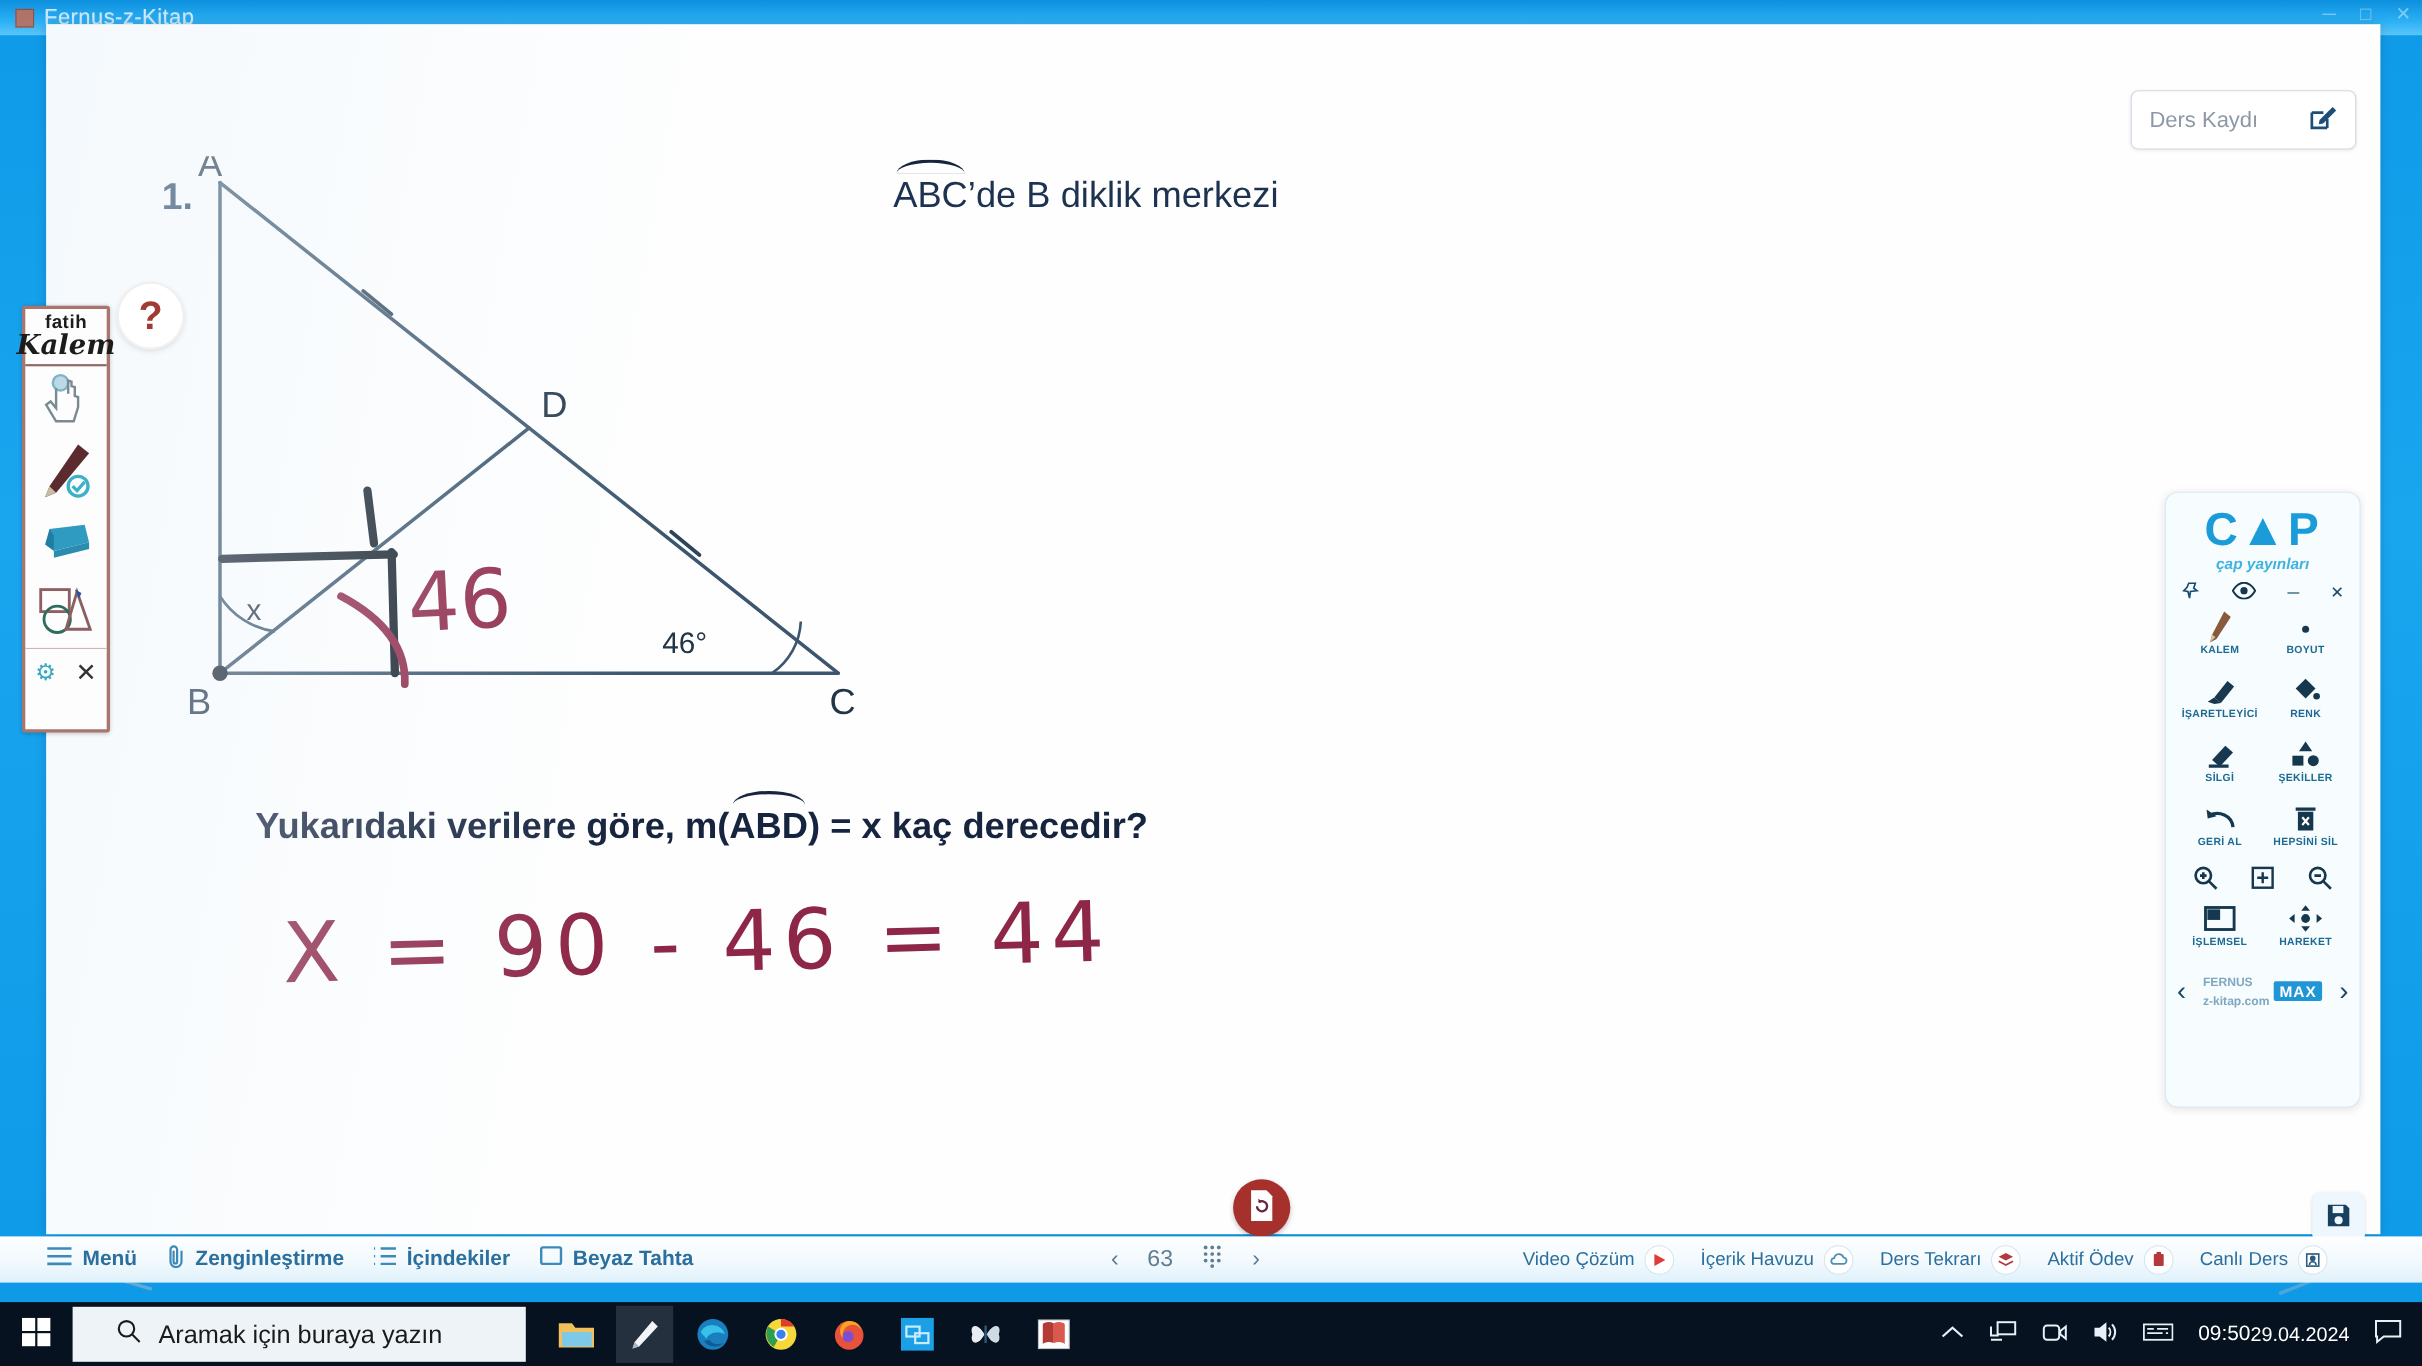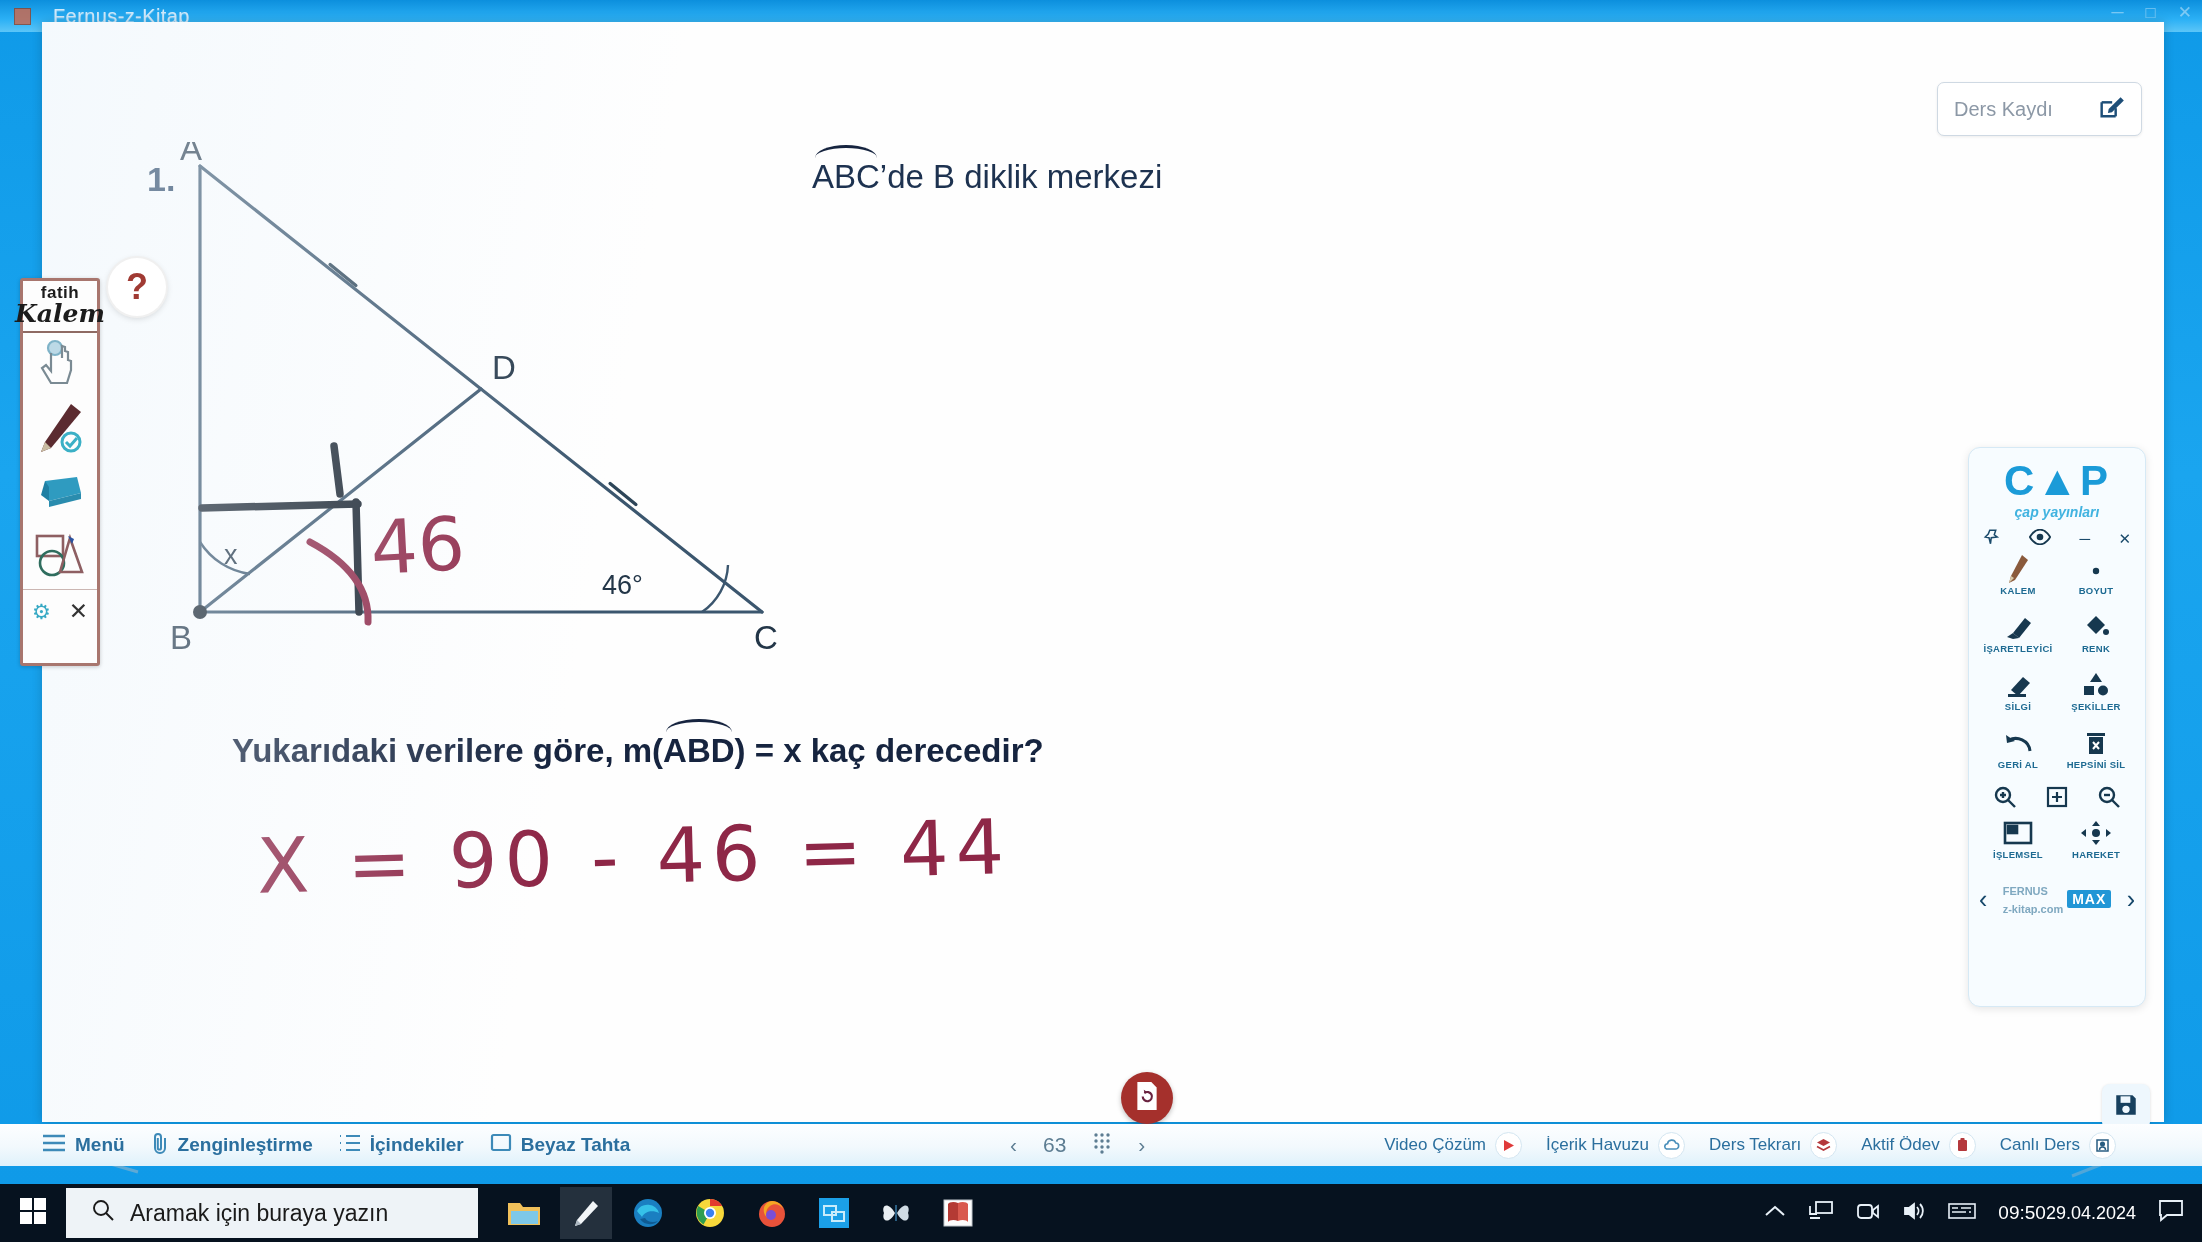--- a/index.html
+++ b/index.html
@@ -12,21 +12,21 @@
   #root { position: relative; width: 2202px; height: 1242px; }
 
   
   .app-frame {
     position: absolute; left: 0; top: 0; width: 2202px; height: 1184px;
     background: linear-gradient(180deg,#0f9ae8 0%, #1aa5ef 40%, #0f9ae8 100%);
   }
   .title-bar {
     position: absolute; left: 0; top: 0; width: 2202px; height: 32px;
     background: linear-gradient(180deg,#0c8fdd 0%, #2bb0f5 60%, #5cc6f8 100%);
-    display: flex; align-items: center; gap: 22px; padding-left: 14px;
+    display: flex; align-items: center; gap: 9px; padding-left: 14px;
   }
   .title-bar .tb-icon {
     width: 17px; height: 17px; background: #c86a52; border: 1px solid #8e4733;
     display:inline-block; position: relative; opacity: .85;
   }
   .title-bar .tb-text {
     font-size: 20px; color: #cfe9fb; letter-spacing: .4px;
     text-shadow: 0 1px 1px rgba(255,255,255,.35);
   }
   .win-ctrls {
@@ -183,21 +183,21 @@
   }
 
   
   .taskbar {
     position:absolute; left: 0; top: 1184px; width: 2202px; height: 58px;
     background: #06121f; display:flex; align-items:center;
   }
   .start-btn { width: 66px; height: 58px; display:flex; align-items:center; justify-content:center; }
   .tb-search {
     width: 412px; height: 50px; background: #eef3f7; display:flex; align-items:center;
-    gap: 16px; padding-left: 26px; color: #1a1a1a; font-size: 23px;
+    gap: 16px; padding-left: 40px; color: #1a1a1a; font-size: 23px;
   }
   .tb-apps { display:flex; align-items:center; gap: 10px; margin-left: 20px; }
   .tb-app { width: 52px; height: 52px; display:flex; align-items:center; justify-content:center; }
   .tb-app.active { background: #24303d; }
   .tray { position:absolute; right: 0; top:0; height: 58px; display:flex; align-items:center;
           gap: 22px; padding-right: 18px; color:#e8f1f8; }
   .tray-clock { display:flex; align-items:center; line-height:1.12;
                 font-size: 19px; color:#fff; }
   .tray-clock .d { font-size: 18px; }
 

